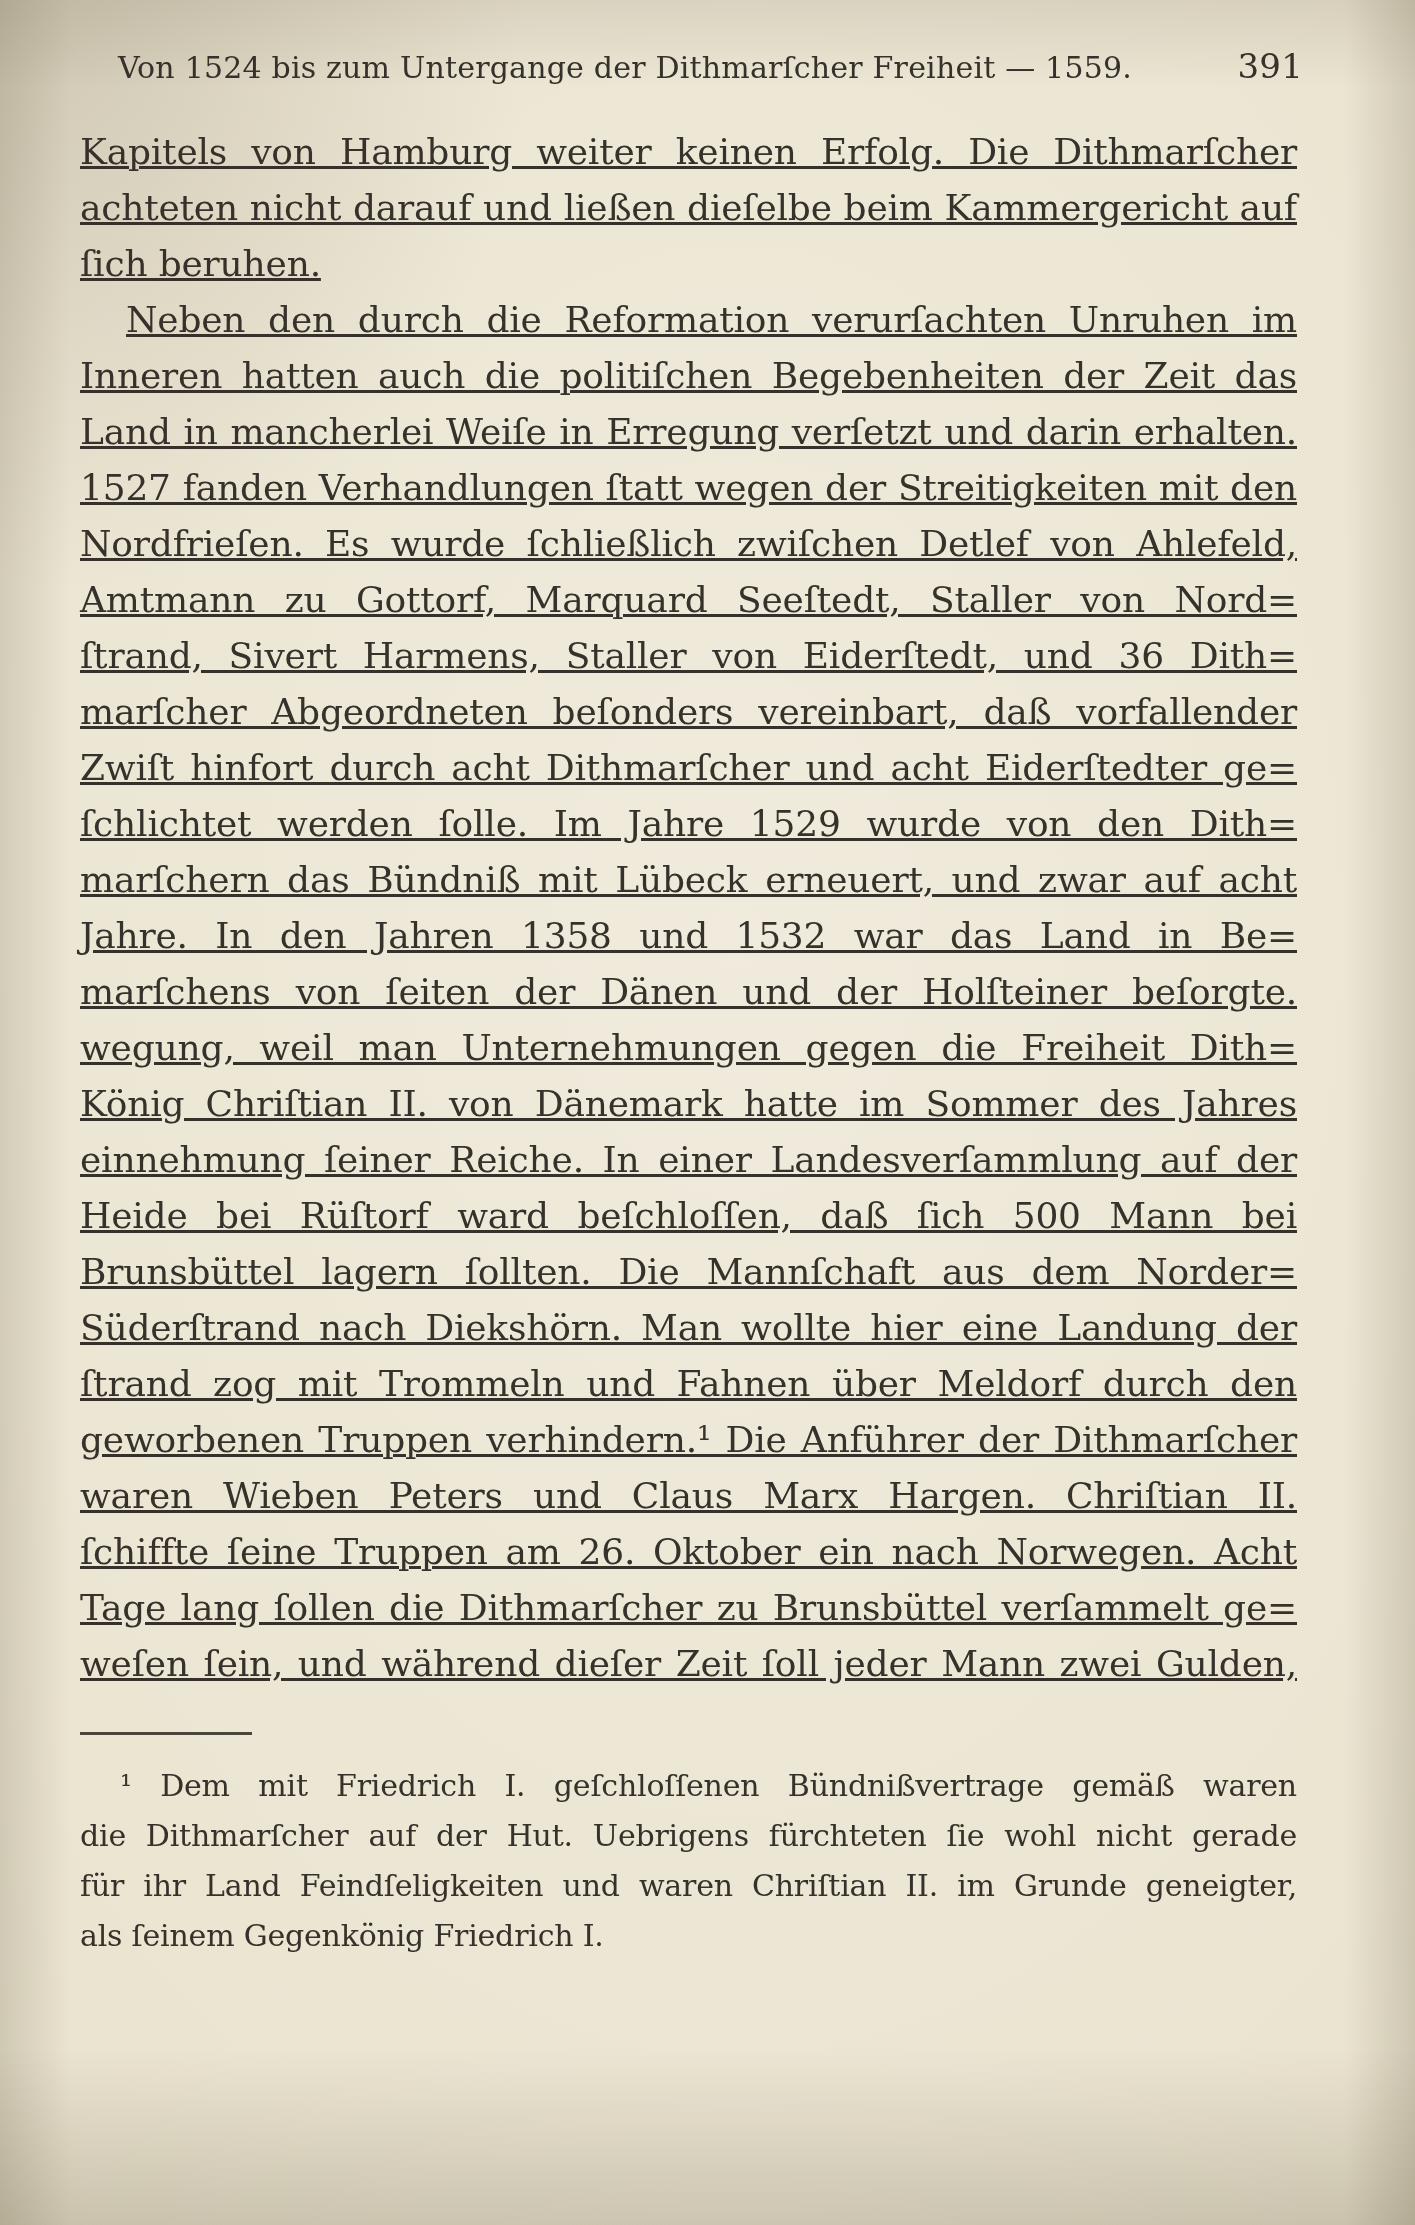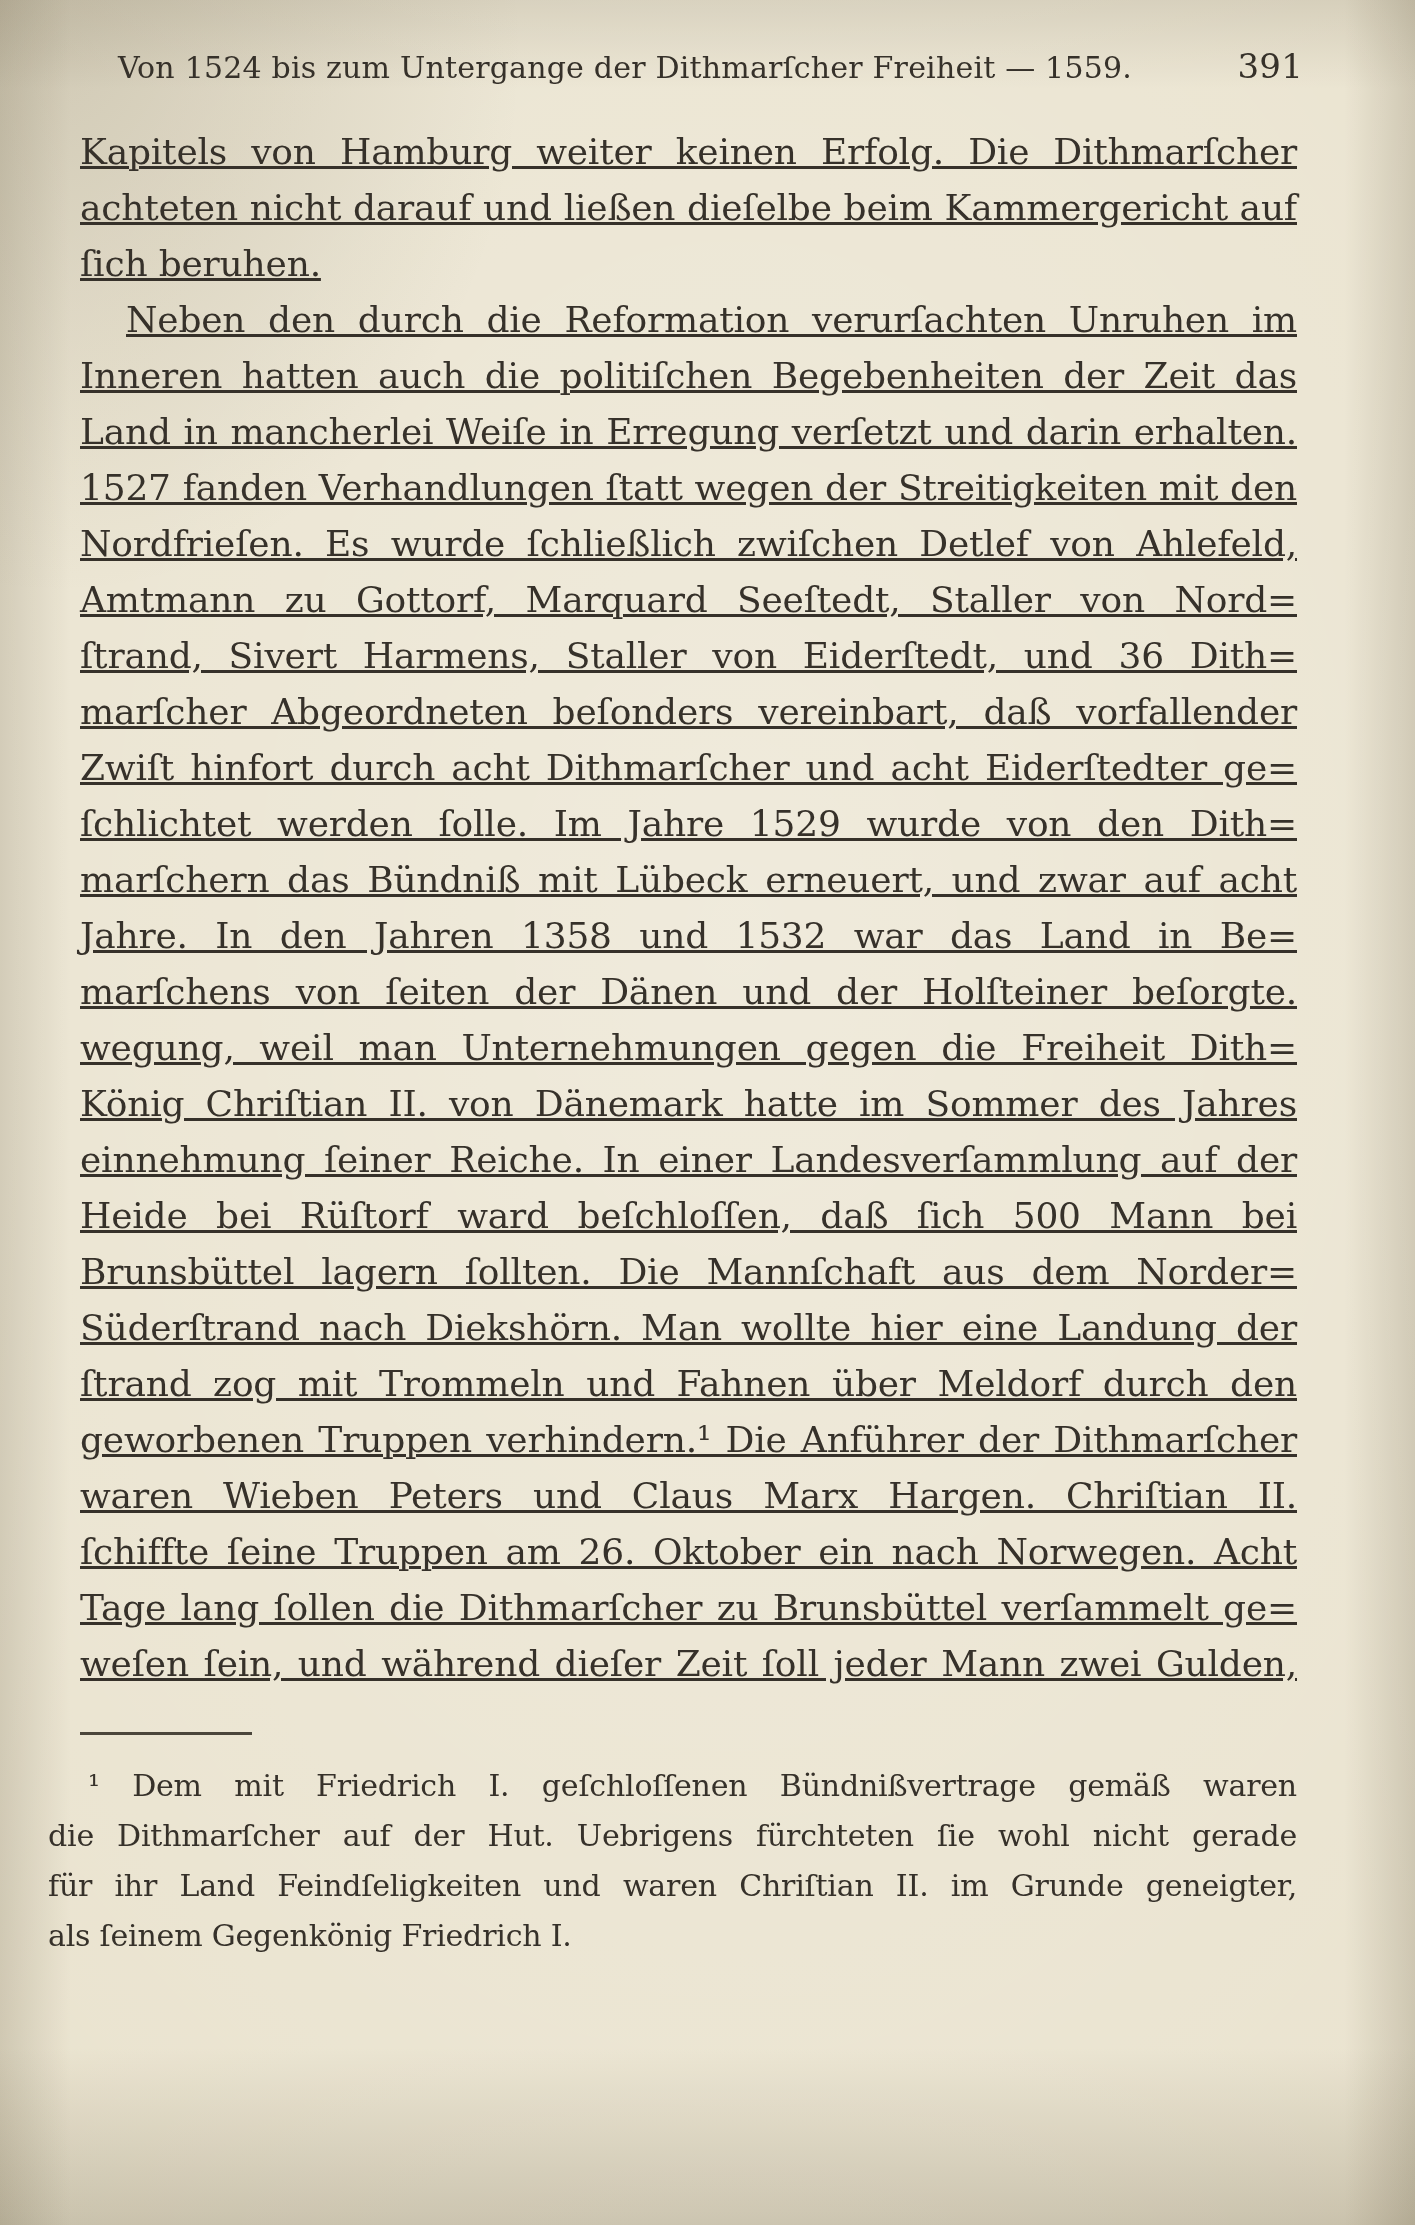--- a/index.html
+++ b/index.html
@@ -56,21 +56,21 @@
   .line.indent {
     text-indent: 46px;
   }
   .rule {
     width: 172px;
     height: 3px;
     background: #4b463b;
     margin: 40px 0 26px 80px;
   }
   .footnote {
-    margin: 0 118px 0 48px;
+    margin: 0 118px 0 80px;
   }
   .fline {
     font-size: 30px;
     line-height: 50px;
     text-align: justify;
     text-align-last: justify;
     letter-spacing: -0.2px;
   }
   .fline.last {
     text-align-last: left;

